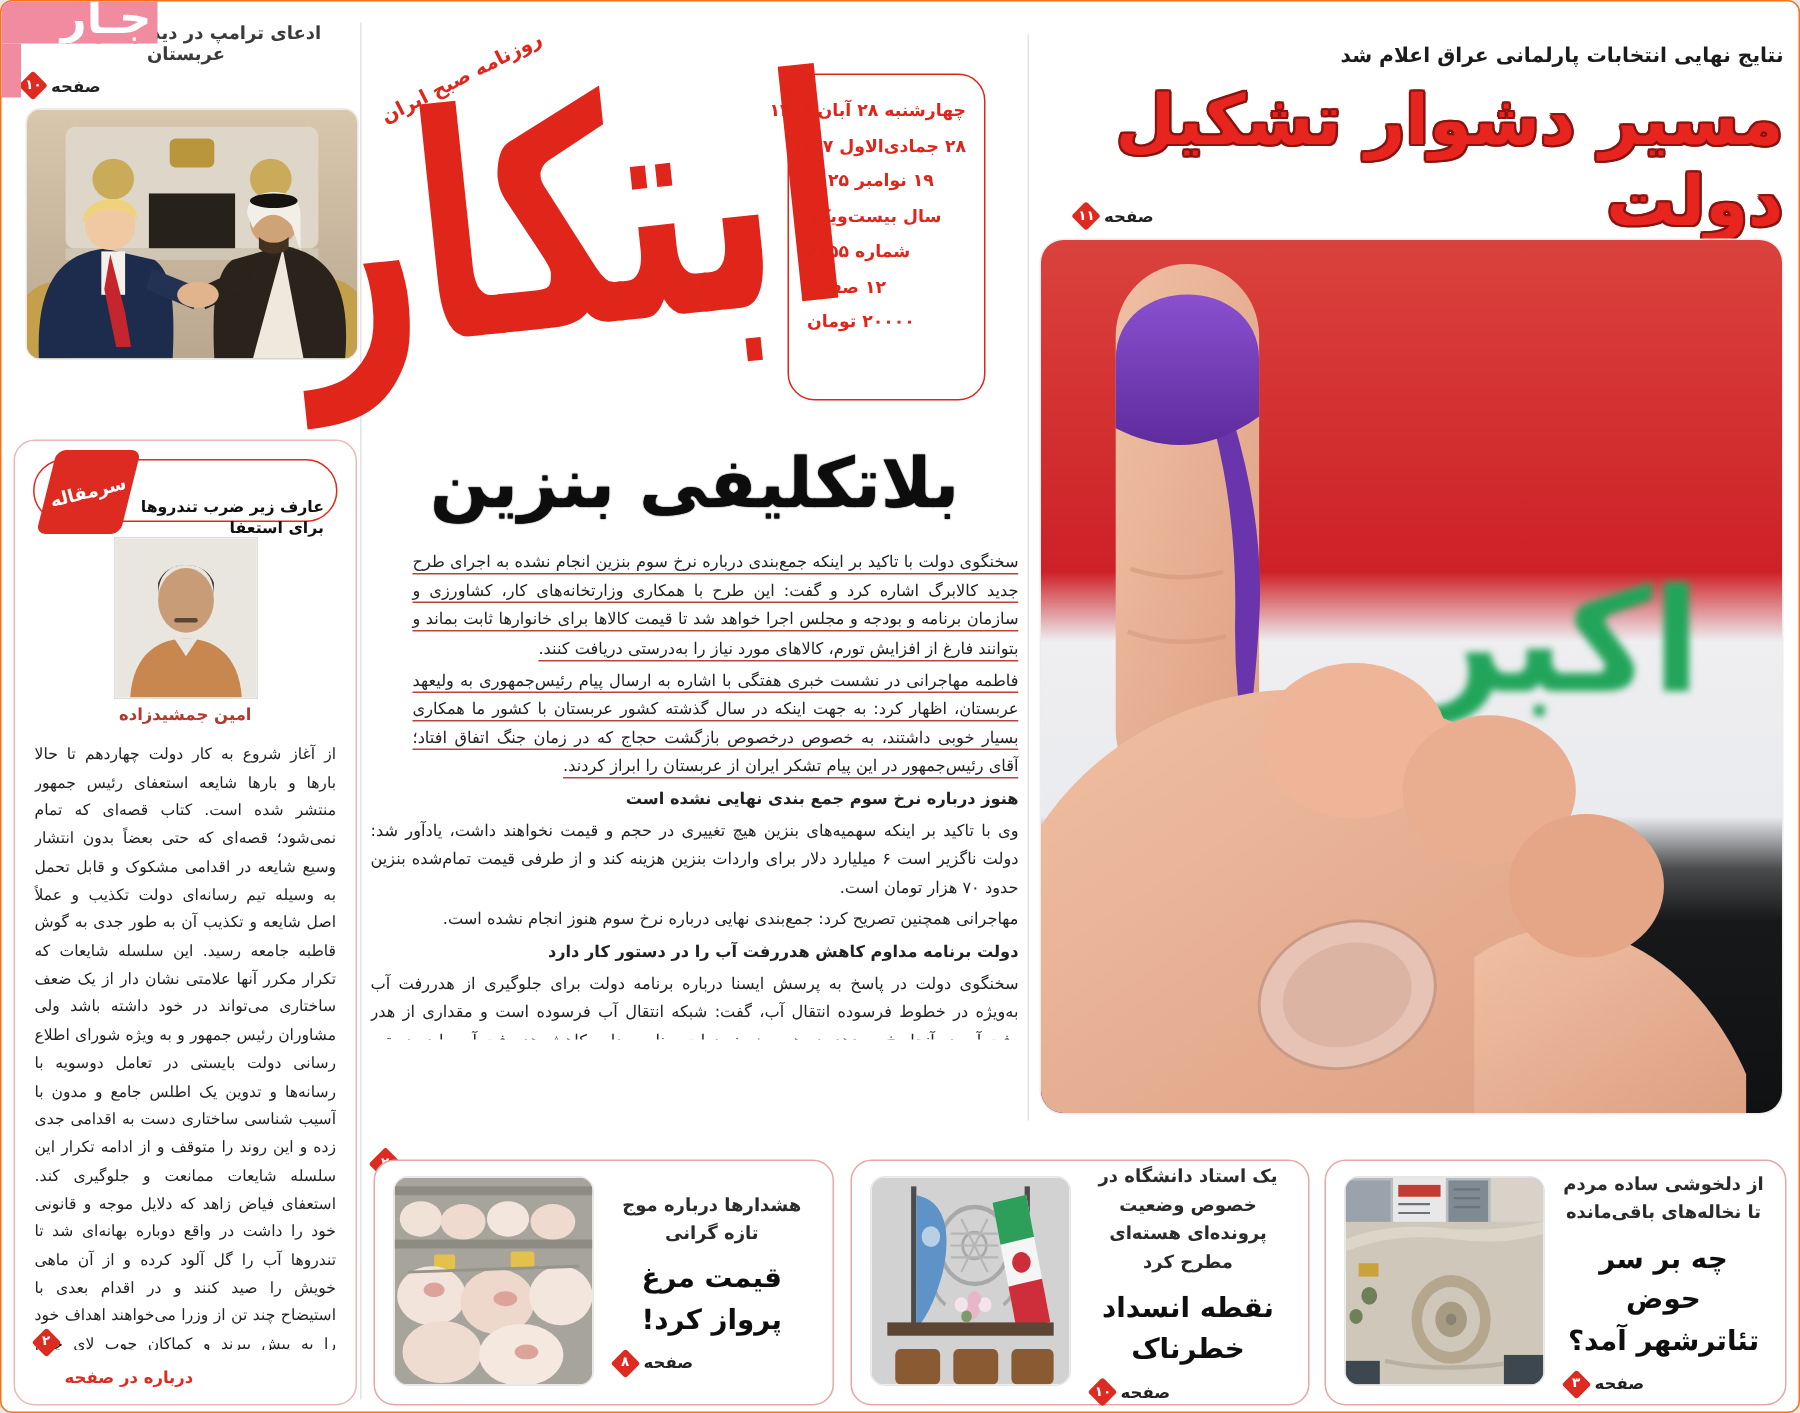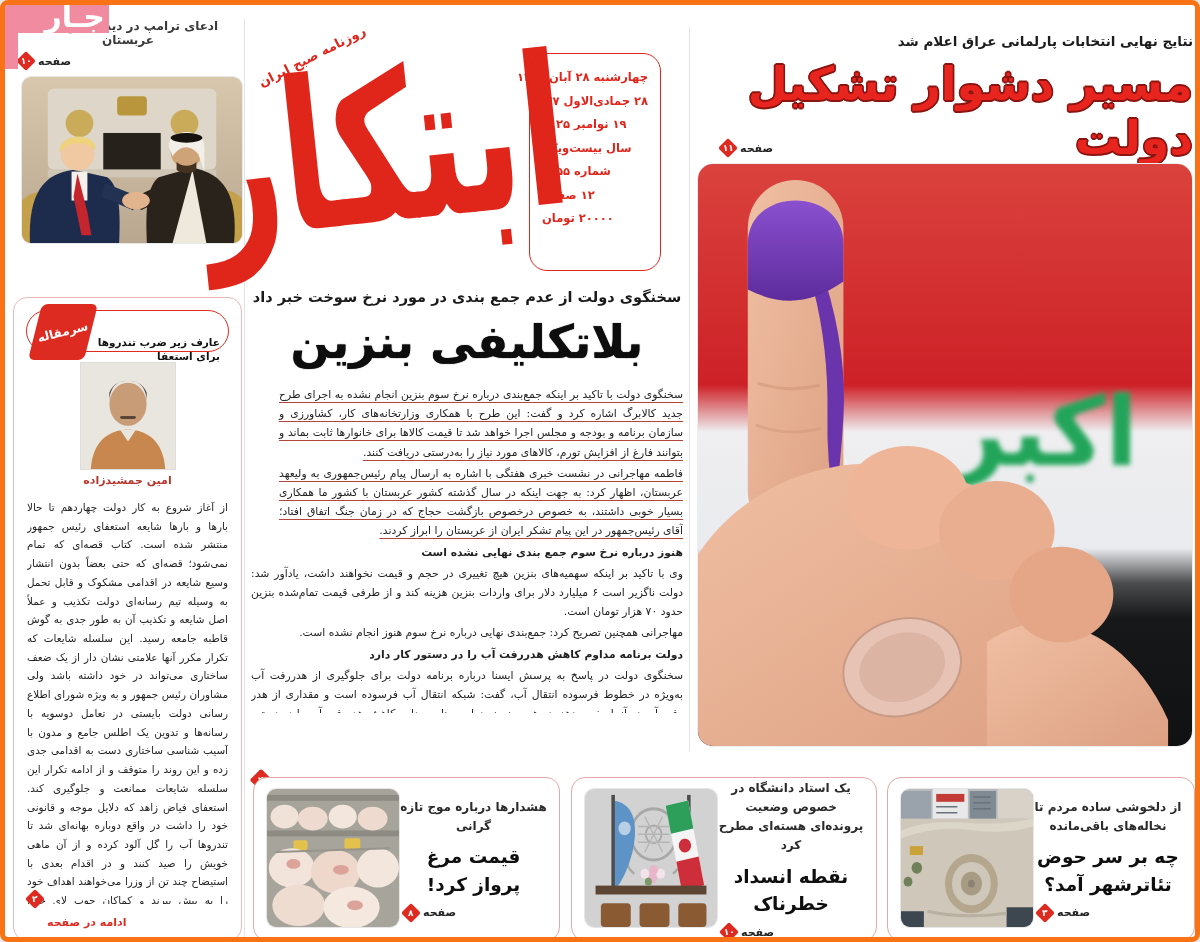--- a/index.html
+++ b/index.html
@@ -1,20 +1,20 @@
 <!DOCTYPE html>
 <html lang="fa" dir="rtl"><head>
 <meta charset="utf-8">
 <style>
   * { margin:0; padding:0; box-sizing:border-box; }
   html,body { background:#e9e9e9; }
   body { font-family:"DejaVu Sans", sans-serif; }
   .page {
     position:relative; width:1200px; height:942px; margin:0 auto;
-    background:#ffffff; border:5px solid #f97316; border-radius:8px;
+    background:#ffffff; border:1px solid #f97316; border-radius:8px;
     overflow:hidden; direction:rtl;
   }
   .vline { position:absolute; width:1px; background:#e3e3e3; }
   #vline-left { left:239px; top:14px; height:918px; }
   #vline-right { left:684px; top:22px; height:724px; }
 
   
   .watermark { position:absolute; left:0; top:0; width:104px; height:28px; background:#f08ba0; overflow:hidden; z-index:5; }
   .watermark span { color:#fff; font-weight:bold; font-size:30px; line-height:24px; letter-spacing:10px; padding-right:4px; display:block; }
   .watermark-strip { position:absolute; left:0; top:28px; width:13px; height:36px; background:#f08ba0; z-index:5; }
@@ -82,21 +82,21 @@
   .lead-block .headline { margin-top:8px; font-size:46px; font-weight:700; color:#e8241f; letter-spacing:-1px;
     text-shadow:1.6px 0 #8a1410, -1.6px 0 #8a1410, 0 1.6px #8a1410, 0 -1.6px #8a1410,
                 1.2px 1.2px #8a1410, -1.2px -1.2px #8a1410, 1.2px -1.2px #8a1410, -1.2px 1.2px #8a1410; }
   .lead-pm { position:absolute; left:716px; top:136px; }
   .mainimg { position:absolute; left:692px; top:158px; width:496px; height:584px; border-radius:16px;
              overflow:hidden; border:1px solid #ececec; }
   .mainimg svg { display:block; width:100%; height:100%; }
 
   
   .bbox { position:absolute; top:772px; height:164px; border:1.5px solid #e5a7a7; border-radius:14px;
-          background:#fff; padding:10px 12px; display:flex; flex-direction:row; gap:0; }
+          background:#fff; padding:10px 12px; display:flex; flex-direction:row; gap:10px; }
   #bbox-1 { left:248px; width:307px; }
   #bbox-2 { left:566px; width:306px; }
   #bbox-3 { left:882px; width:308px; }
   .bbox .txt { flex:1; display:flex; flex-direction:column; justify-content:center; gap:7px; text-align:center; }
   .bbox .kicker { font-size:12px; font-weight:600; color:#2b2b2b; line-height:1.6; }
   .bbox .headline { font-size:18.5px; font-weight:900; color:#0f0f0f; line-height:1.5; }
   .bbox .photo { width:134px; height:140px; border-radius:10px; overflow:hidden; border:1px solid #e6e6e6; flex:0 0 auto; }
   .bbox .photo svg { display:block; width:100%; height:100%; }
   .bbox .pm-row { padding-left:4px; }
 </style>
@@ -174,21 +174,21 @@
         <path d="M10 108 C12 78 30 68 48 68 C66 68 84 78 86 108 Z" fill="#c8874f"></path>
         <path d="M40 68 L48 80 L56 68 Z" fill="#e9e6df"></path>
       </svg>
     </div>
     <div class="ed-caption">امین جمشیدزاده</div>
     <div class="ed-body">
         <p>از آغاز شروع به کار دولت چهاردهم تا حالا بارها و بارها شایعه استعفای رئیس جمهور منتشر شده است. کتاب قصه‌ای که تمام نمی‌شود؛ قصه‌ای که حتی بعضاً بدون انتشار وسیع شایعه در اقدامی مشکوک و قابل تحمل به وسیله تیم رسانه‌ای دولت تکذیب و عملاً اصل شایعه و تکذیب آن به طور جدی به گوش قاطبه جامعه رسید. این سلسله شایعات که تکرار مکرر آنها علامتی نشان دار از یک ضعف ساختاری می‌تواند در خود داشته باشد ولی مشاوران رئیس جمهور و به ویژه شورای اطلاع رسانی دولت بایستی در تعامل دوسویه با رسانه‌ها و تدوین یک اطلس جامع و مدون با آسیب شناسی ساختاری دست به اقدامی جدی زده و این روند را متوقف و از ادامه تکرار این سلسله شایعات ممانعت و جلوگیری کند. استعفای فیاض زاهد که دلایل موجه و قانونی خود را داشت در واقع دوباره بهانه‌ای شد تا تندروها آب را گل آلود کرده و از آن ماهی خویش را صید کنند و در اقدام بعدی با استیضاح چند تن از وزرا می‌خواهند اهداف خود را به پیش ببرند و کماکان چوب لای چرخ اقدامات و کارهای موثر دولت بگذارند تا جایی که خبرگزاری جهان‌نیوز خطاب به دولت و شخص رئیس جمهور آورده است «اجازه ندهید دیگران از داخل دولت برای شما بحران بسازند؛ مدیریت را از نزدیک‌ترین حلقه‌ها آغاز کنید. اگر این بخش اصلاح شود شایعات فروکش می‌کند و دولت می‌تواند با ثبات و اقتدار بیشتری مسیر واقعی خود را طی کند.»</p>
       </div>
     <div class="ed-foot pm-row">
       <span class="pm red">
-        <span class="w">ادامه در صفحه</span>
+        <span class="w">درباره در صفحه</span>
         <span class="d">
             <i>۲</i>
           </span>
       </span>
     </div>
   </div>
 
   <div class="logo">
     <span>ابتکار</span>
   </div>
@@ -197,21 +197,20 @@
       <p>چهارشنبه ۲۸ آبان ۱۴۰۴</p>
       <p>۲۸ جمادی‌الاول ۱۴۴۷</p>
       <p>۱۹ نوامبر ۲۰۲۵</p>
       <p>سال بیست‌ویکم</p>
       <p>شماره ۶۰۵۵</p>
       <p>۱۲ صفحه</p>
       <p>۲۰۰۰۰ تومان</p>
     </div>
 
   <div class="ca">
-    <div class="kicker">سخنگوی دولت از عدم جمع بندی در مورد نرخ سوخت خبر داد</div>
     <div class="headline">بلاتکلیفی بنزین</div>
     <div class="ca-body">
         <p class="lead">سخنگوی دولت با تاکید بر اینکه جمع‌بندی درباره نرخ سوم بنزین انجام نشده به اجرای طرح جدید کالابرگ اشاره کرد و گفت: این طرح با همکاری وزارتخانه‌های کار، کشاورزی و سازمان برنامه و بودجه و مجلس اجرا خواهد شد تا قیمت کالاها برای خانوارها ثابت بماند و بتوانند فارغ از افزایش تورم، کالاهای مورد نیاز را به‌درستی دریافت کنند.</p>
         <p class="lead">فاطمه مهاجرانی در نشست خبری هفتگی با اشاره به ارسال پیام رئیس‌جمهوری به ولیعهد عربستان، اظهار کرد: به جهت اینکه در سال گذشته کشور عربستان با کشور ما همکاری بسیار خوبی داشتند، به خصوص درخصوص بازگشت حجاج که در زمان جنگ اتفاق افتاد؛ آقای رئیس‌جمهور در این پیام تشکر ایران از عربستان را ابراز کردند.</p>
         <p class="subhead">هنوز درباره نرخ سوم جمع بندی نهایی نشده است</p>
         <p class="body">وی با تاکید بر اینکه سهمیه‌های بنزین هیچ تغییری در حجم و قیمت نخواهند داشت، یادآور شد: دولت ناگزیر است ۶ میلیارد دلار برای واردات بنزین هزینه کند و از طرفی قیمت تمام‌شده بنزین حدود ۷۰ هزار تومان است.</p>
         <p class="body">مهاجرانی همچنین تصریح کرد: جمع‌بندی نهایی درباره نرخ سوم هنوز انجام نشده است.</p>
         <p class="subhead">دولت برنامه مداوم کاهش هدررفت آب را در دستور کار دارد</p>
         <p class="body">سخنگوی دولت در پاسخ به پرسش ایسنا درباره برنامه دولت برای جلوگیری از هدررفت آب به‌ویژه در خطوط فرسوده انتقال آب، گفت: شبکه انتقال آب فرسوده است و مقداری از هدر رفت آب در آنجا رخ می‌دهد. در همین زمینه دولت برنامه مداوم کاهش هدررفت آب را در دستور کار دارد. اصلاح فرسودگی‌ها و توسعه شبکه آب شرب نیز در دستور کار است.</p>
       </div>

